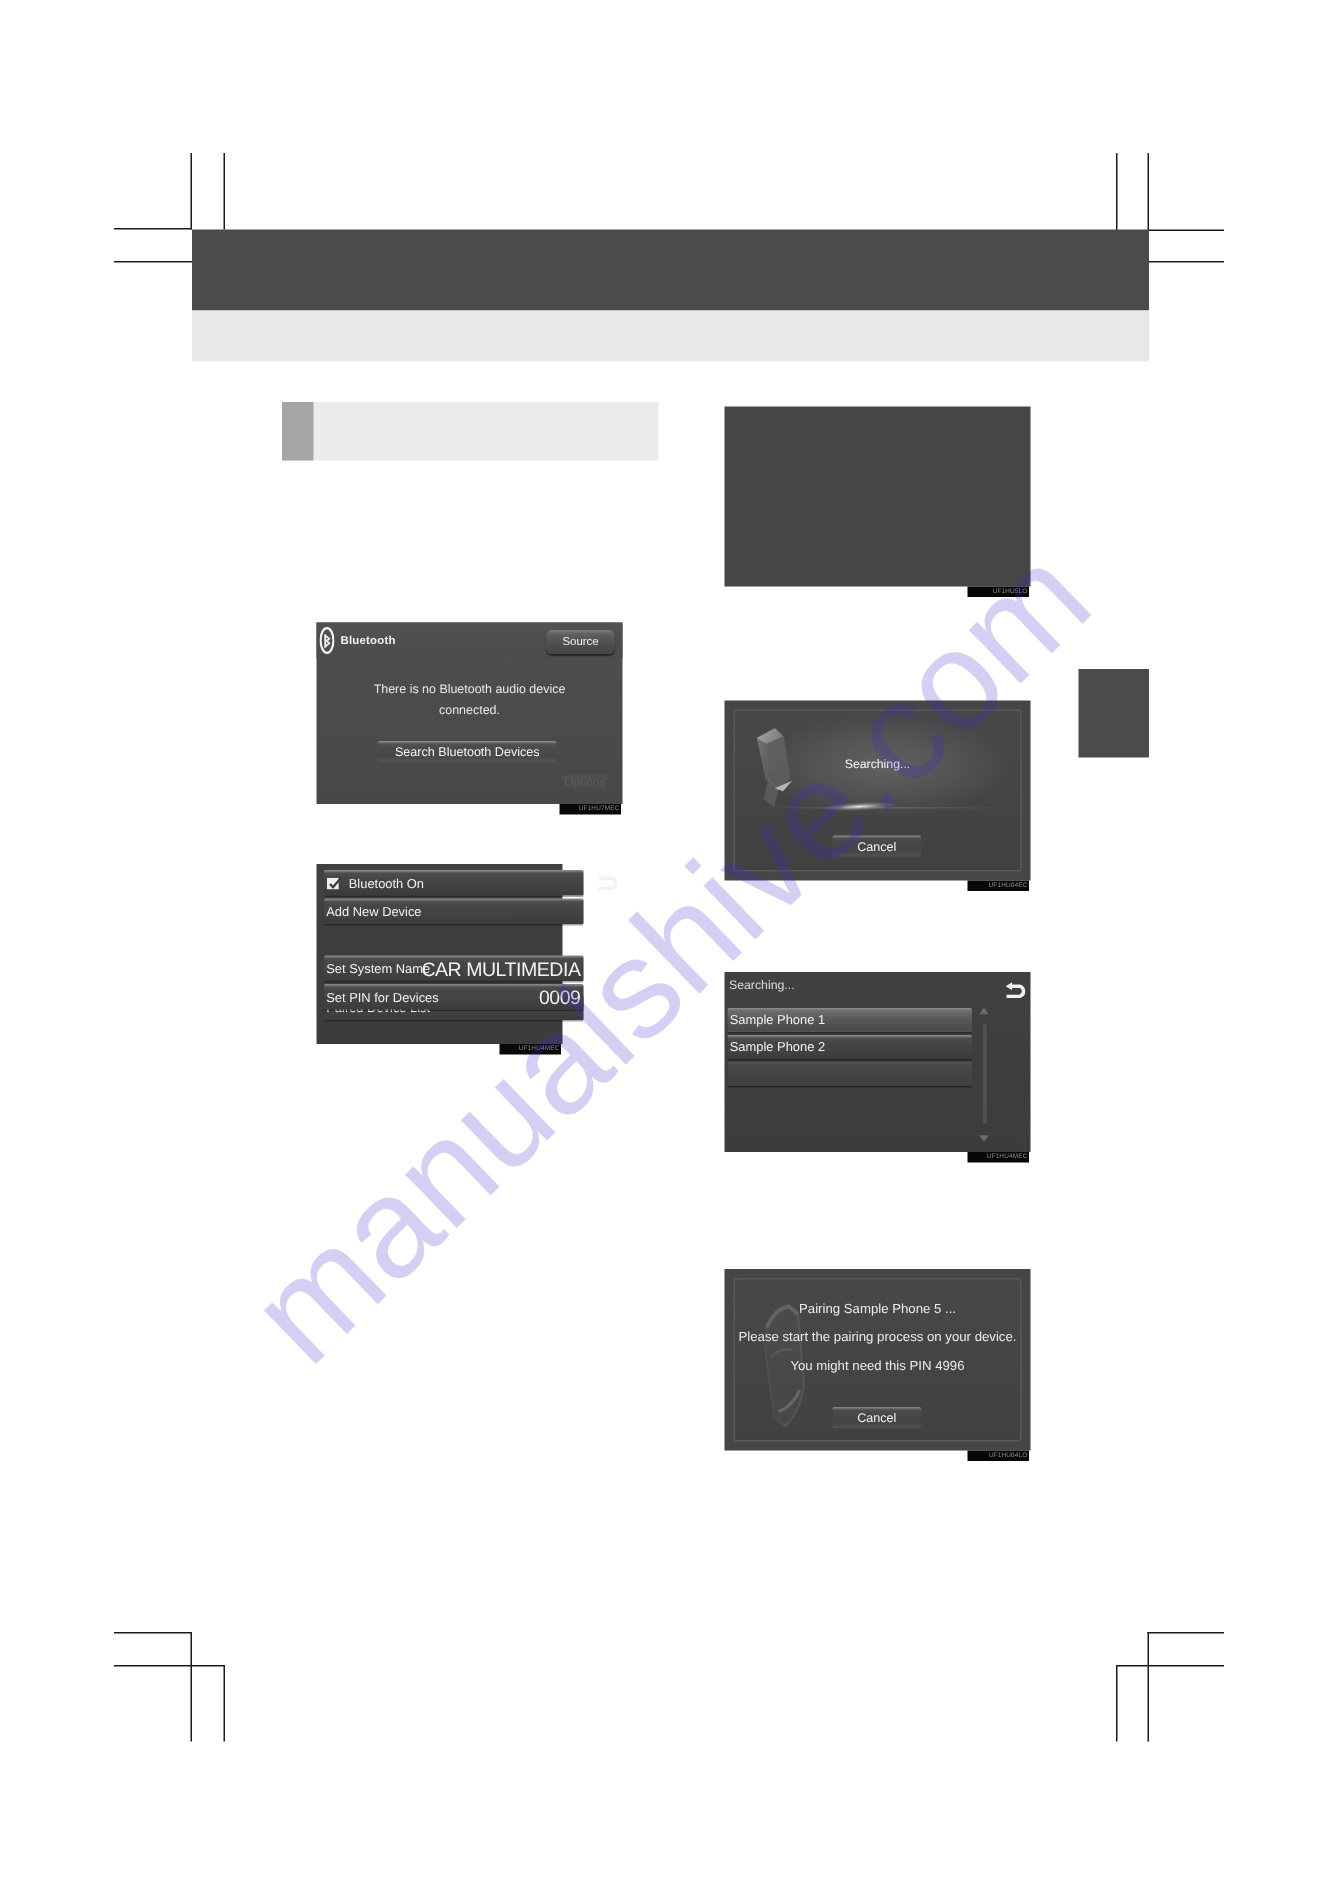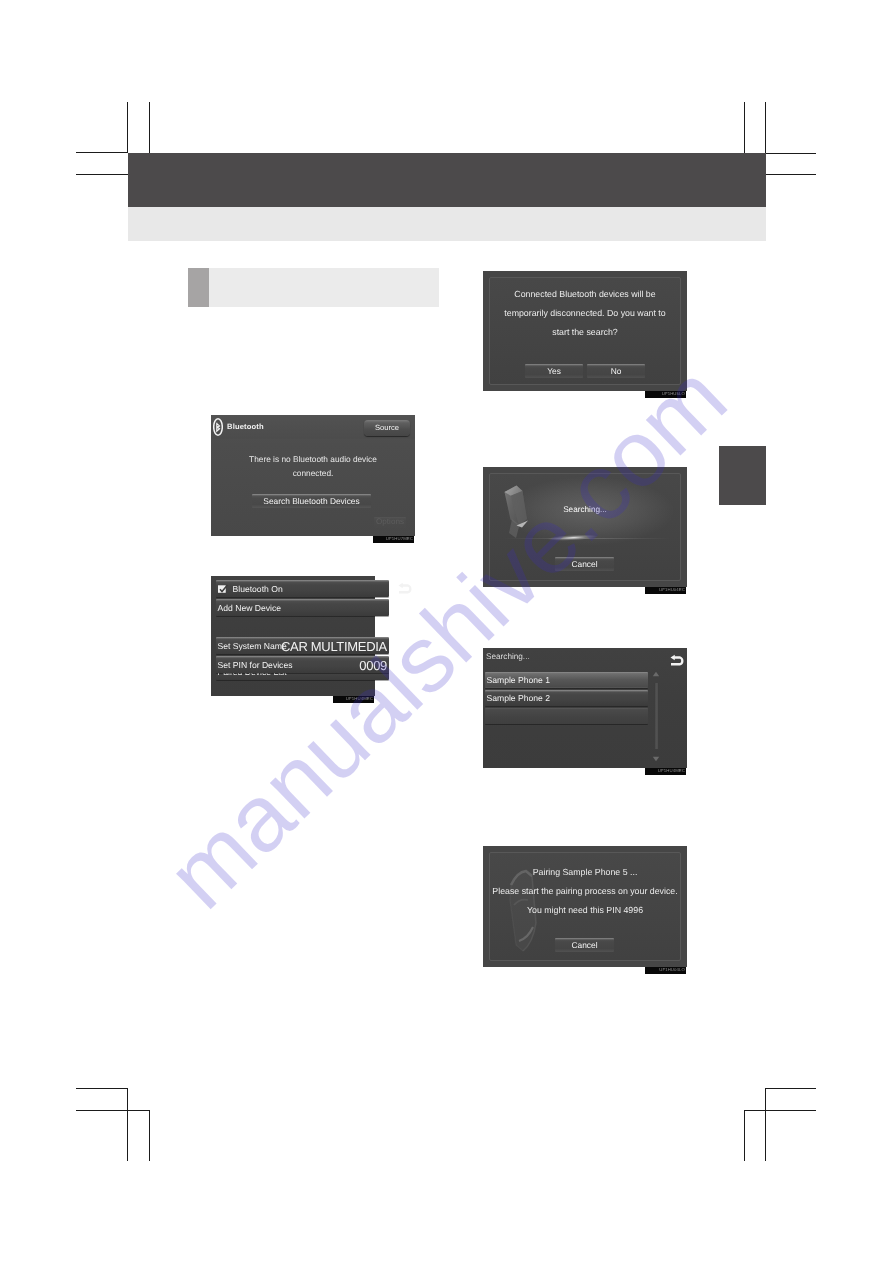--- a/index.html
+++ b/index.html
@@ -196,27 +196,20 @@
     </div>
     <svg class="backarrow" style="left:186px;top:6px;" width="16" height="12" viewBox="0 0 32 24">
       <path d="M9 7 L22 7 A7.2 7.2 0 0 1 22 20.5 L4 20.5" fill="none" stroke="#f2f2f2" stroke-width="4.6" stroke-linecap="butt"></path>
       <path d="M11.5 1.6 L3 7 L11.5 12.4 Z" fill="#f2f2f2"></path>
     </svg>
     <div class="idtag">UF1HU4MEC</div>
   </div>
 
 
   <div class="shot dlg" id="shot4" style="left:483px;top:271px;width:204px;height:120px;">
-    <div class="inner">
-      <div class="ctr" style="top:12px;">Connected Bluetooth devices will be</div>
-      <div class="ctr" style="top:31px;">temporarily disconnected. Do you want to</div>
-      <div class="ctr" style="top:50px;">start the search?</div>
-      <div class="btn dlgbtn" style="left:35px;top:86px;width:58px;height:14px;">Yes</div>
-      <div class="btn dlgbtn" style="left:97px;top:86px;width:58px;height:14px;">No</div>
-    </div>
     <div class="idtag">UF1HU5LO</div>
   </div>
 
   <div class="shot dlg" id="shot5" style="left:483px;top:467px;width:204px;height:120px;">
     <div class="inner">
       <div class="glow"></div>
       <svg class="phone" width="44" height="72" viewBox="0 0 44 72">
         <defs>
           <linearGradient id="pg1" x1="0" y1="0" x2="1" y2="0.6">
             <stop offset="0" stop-color="#7d7d7d"></stop>

